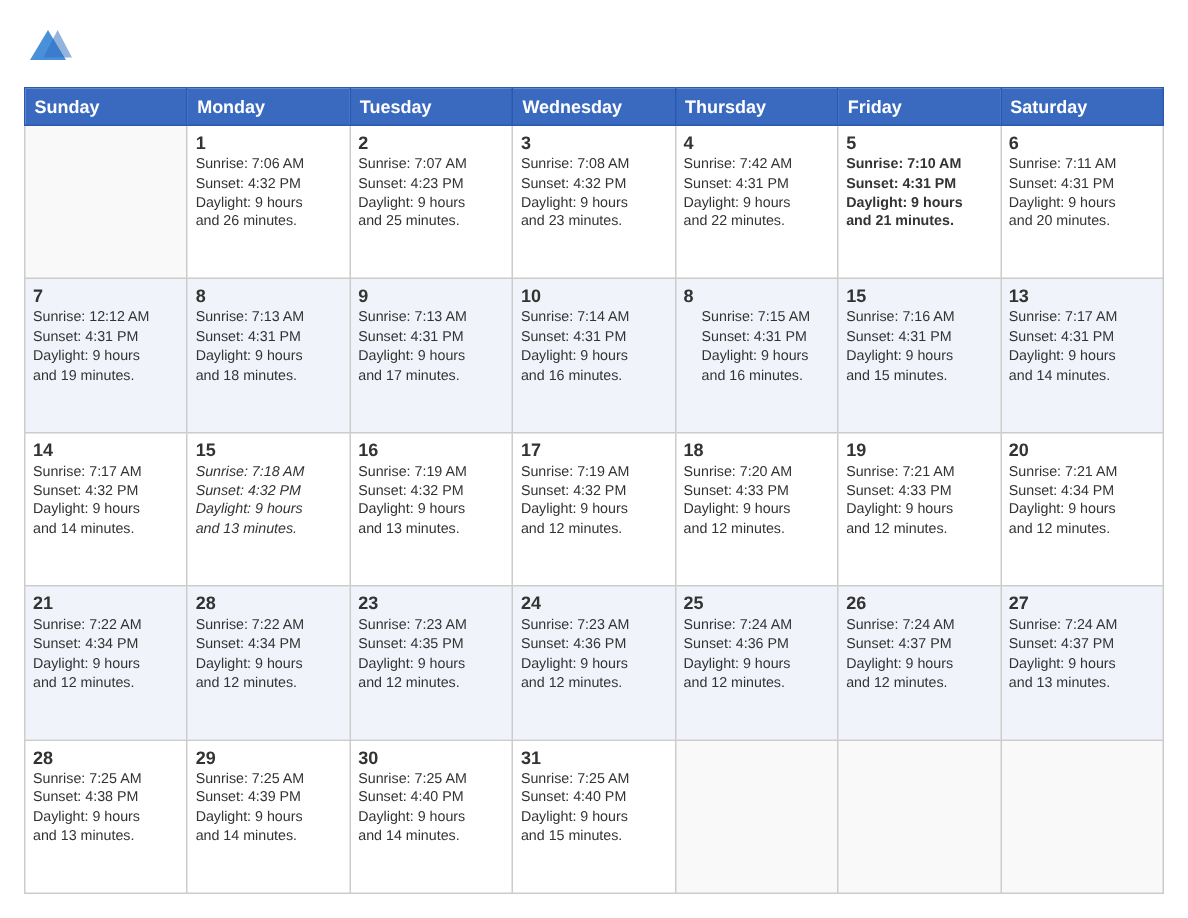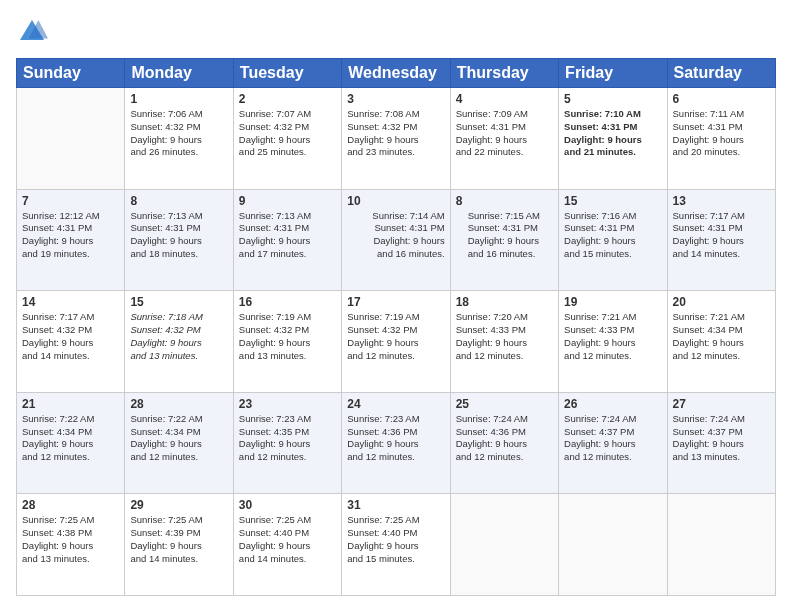--- a/index.html
+++ b/index.html
@@ -63,21 +63,21 @@
     .calendar {
       width: 100%;
       border-collapse: collapse;
       flex: 1;
     }
     .calendar th {
       background: #3a6abf;
       color: #fff;
       text-align: left;
       padding: 5px 6px;
-      font-size: 16px;
+      font-size: 12px;
       font-weight: bold;
       border: 1px solid #2a5aaf;
     }
     .calendar td {
       vertical-align: top;
       border: 1px solid #ccc;
       padding: 4px 5px;
       width: 108px;
       background: #fff;
     }
@@ -138,34 +138,34 @@
           <td>
             <span class="day-number">1</span>
             <div class="day-info" style="white-space: pre-line;">Sunrise: 7:06 AM
 Sunset: 4:32 PM
 Daylight: 9 hours
 and 26 minutes.</div>
           </td>
           <td>
             <span class="day-number">2</span>
             <div class="day-info" style="white-space: pre-line;">Sunrise: 7:07 AM
-Sunset: 4:32 PM
+Sunset: 4:23 PM
 Daylight: 9 hours
 and 25 minutes.</div>
           </td>
           <td>
             <span class="day-number">3</span>
             <div class="day-info" style="white-space: pre-line;">Sunrise: 7:08 AM
 Sunset: 4:32 PM
 Daylight: 9 hours
 and 23 minutes.</div>
           </td>
           <td>
             <span class="day-number">4</span>
-            <div class="day-info" style="white-space: pre-line;">Sunrise: 7:09 AM
+            <div class="day-info" style="white-space: pre-line;">Sunrise: 7:42 AM
 Sunset: 4:31 PM
 Daylight: 9 hours
 and 22 minutes.</div>
           </td>
           <td>
             <span class="day-number">5</span>
             <div class="day-info" style="white-space: pre-line; font-weight: bold;">Sunrise: 7:10 AM
 Sunset: 4:31 PM
 Daylight: 9 hours
 and 21 minutes.</div>
@@ -195,21 +195,21 @@
           </td>
           <td>
             <span class="day-number">9</span>
             <div class="day-info" style="white-space: pre-line;">Sunrise: 7:13 AM
 Sunset: 4:31 PM
 Daylight: 9 hours
 and 17 minutes.</div>
           </td>
           <td>
             <span class="day-number">10</span>
-            <div class="day-info" style="white-space: pre-line; text-align: right;">Sunrise: 7:14 AM
+            <div class="day-info" style="white-space: pre-line;">Sunrise: 7:14 AM
 Sunset: 4:31 PM
 Daylight: 9 hours
 and 16 minutes.</div>
           </td>
           <td>
             <span class="day-number">8</span>
             <div class="day-info" style="white-space: pre-line; margin-left: 12px;">Sunrise: 7:15 AM
 Sunset: 4:31 PM
 Daylight: 9 hours
 and 16 minutes.</div>

